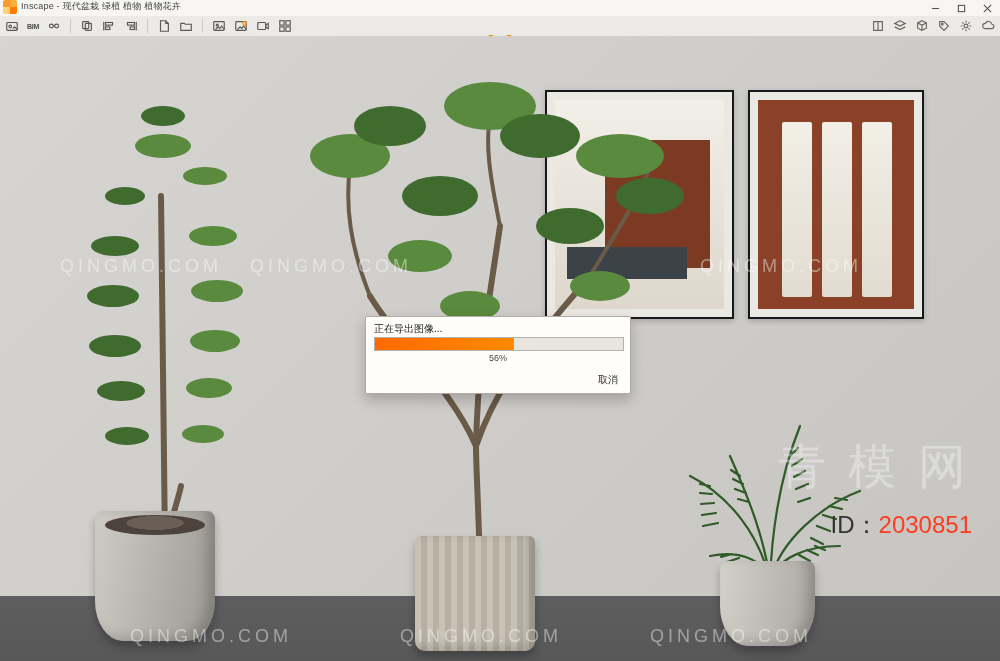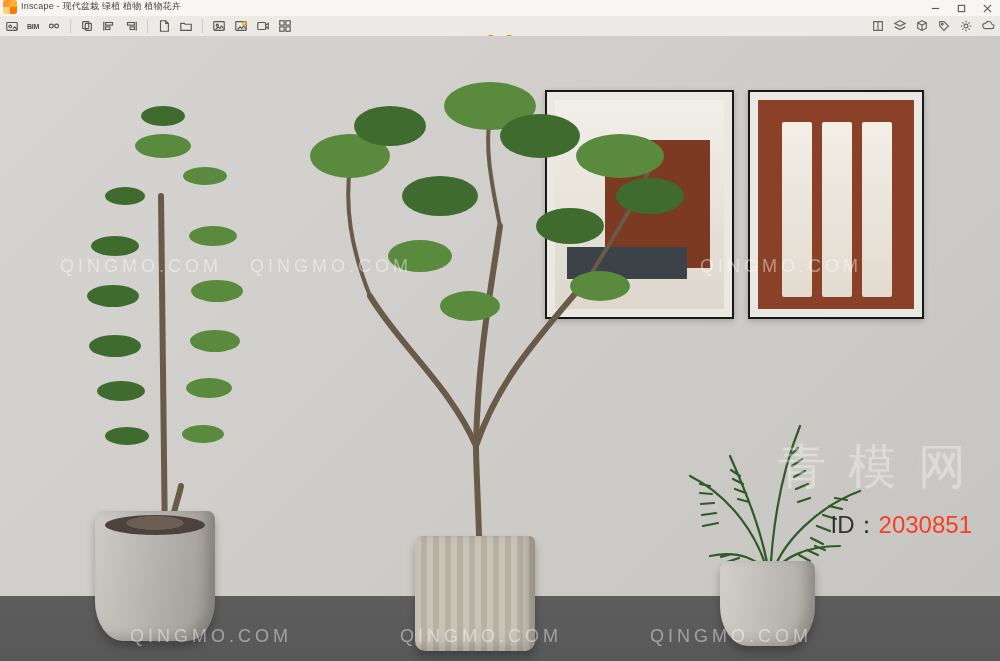--- a/index.html
+++ b/index.html
@@ -332,13 +332,21 @@
     <div class="brand">
       <span>青</span>
       <span>模</span>
       <span>网</span>
     </div>
     <div class="idline">
       <span>ID：</span><span class="idv">2030851</span>
     </div>
   </div>
 
+  <div class="dialog">
+    <div class="dtitle">正在导出图像...</div>
+    <div class="bar">
+      <div class="fill" style="width: 56%;"></div>
+    </div>
+    <div class="pct">56%</div>
+    <div class="cancel">取消</div>
+  </div>
 </div>
 
 </body></html>

